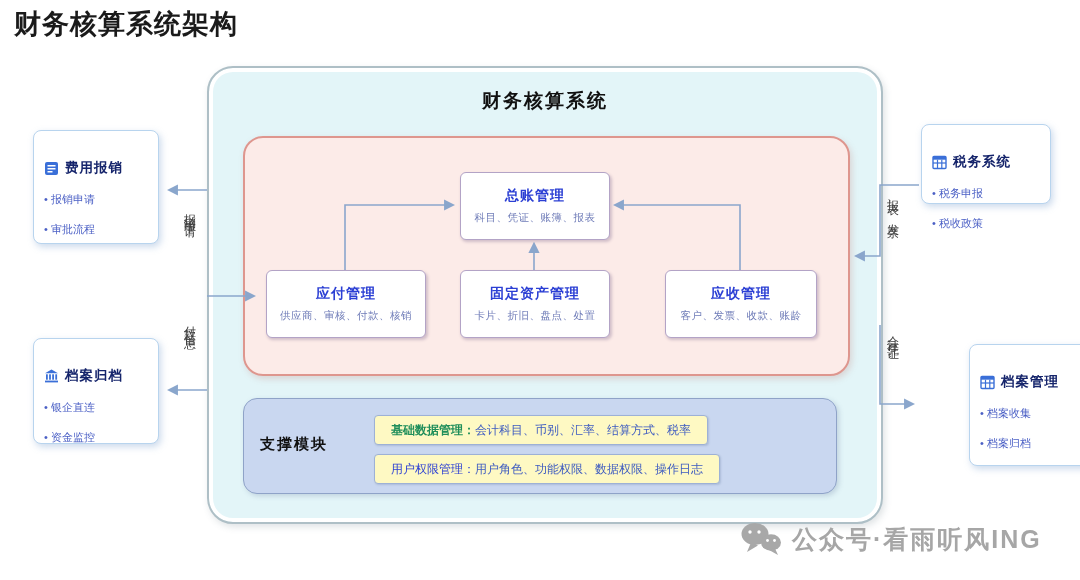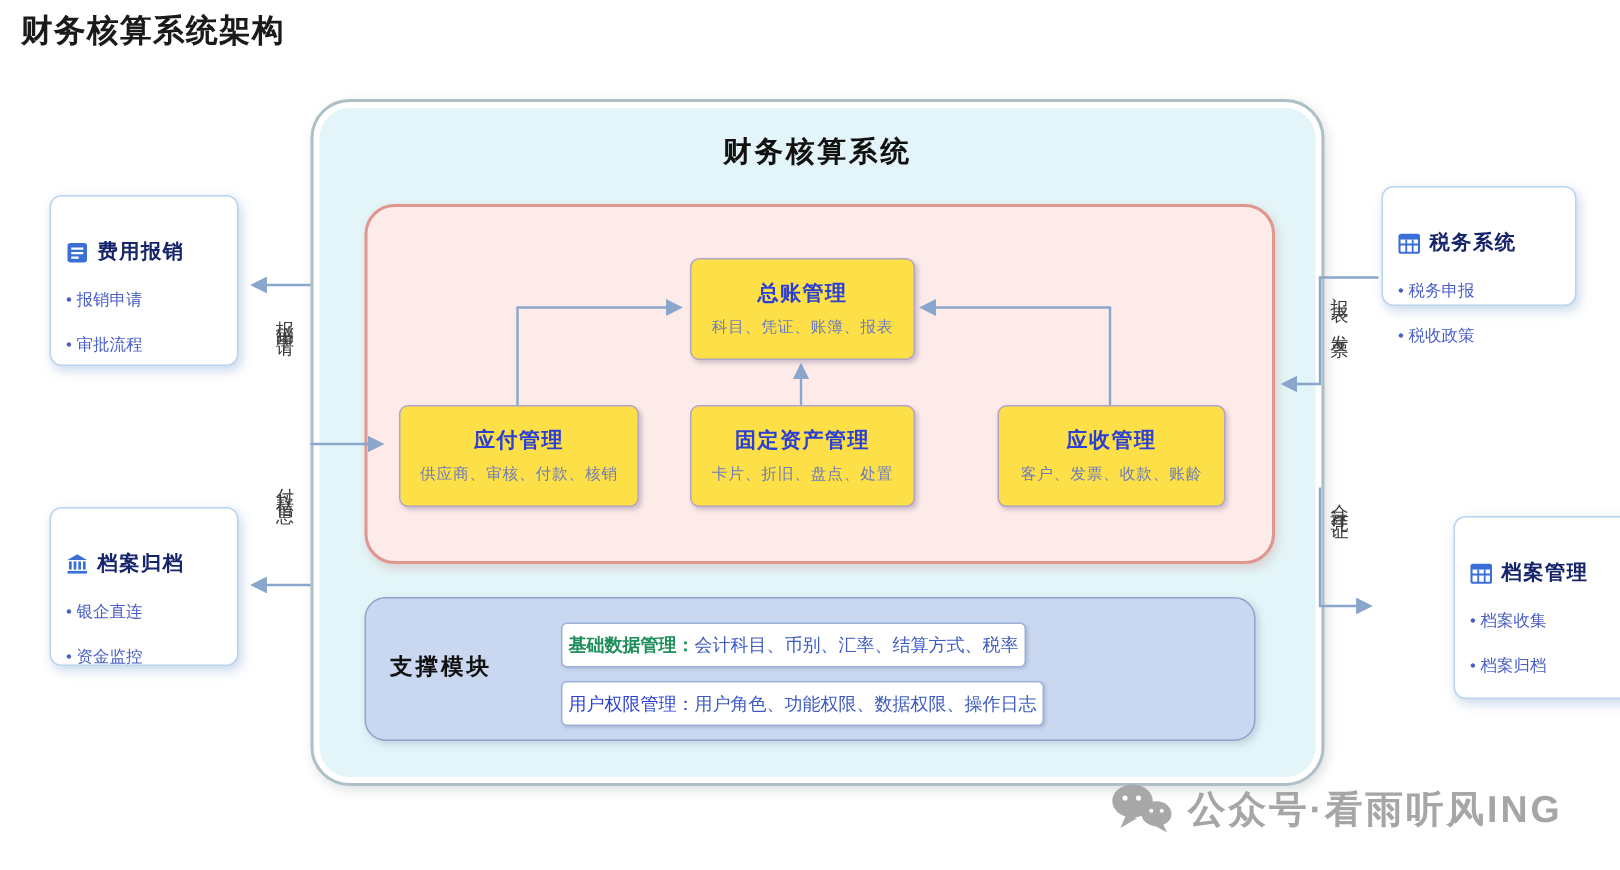--- a/index.html
+++ b/index.html
@@ -5,21 +5,21 @@
   html,body{margin:0;padding:0;}
   body{
     width:1080px;height:580px;position:relative;overflow:hidden;
     background:#ffffff;
     font-family:"Liberation Sans", sans-serif;
   }
   .abs{position:absolute;}
 
   
   .page-title{
-    left:14px;top:6px;font-size:21px;font-weight:bold;color:#1a1a1a;
+    left:14px;top:6px;font-size:27px;font-weight:bold;color:#1a1a1a;
     font-family:"Liberation Sans", sans-serif;letter-spacing:1px;
   }
 
   
   .main-box{
     left:207px;top:66px;width:672px;height:454px;
     background:#e3f5f8;border:2px solid #aebfc6;border-radius:26px;
     box-shadow: inset 0 0 0 4px #ffffff, 2px 3px 7px rgba(80,100,110,0.18);
   }
   .main-title{
@@ -31,21 +31,21 @@
   
   .core-box{
     left:34px;top:68px;width:603px;height:236px;
     background:#fcebe8;border:2px solid #de968e;border-radius:20px;
     box-shadow:2px 3px 6px rgba(190,120,110,0.25);
   }
 
   
   .module{
     display:flex;flex-direction:column;align-items:center;justify-content:center;gap:6px;
-    background:#fde047;border:1px solid #b3a3c6;border-radius:6px;
+    background:#ffffff;border:1px solid #b3a3c6;border-radius:6px;
     box-shadow:1.5px 2px 3px rgba(110,85,130,0.3);
   }
   .module-title{
     font-family:"Liberation Serif", serif;
     font-size:14px;font-weight:bold;color:#2b3fd4;letter-spacing:1px;white-space:nowrap;
   }
   .module-sub{
     font-size:10.5px;color:#6f7cb8;white-space:nowrap;letter-spacing:0.5px;
   }
   .m-gl{left:215px;top:34px;width:148px;height:66px;}
@@ -58,22 +58,22 @@
     left:34px;top:330px;width:592px;height:94px;
     background:#c9d7f0;border:1px solid #8fa3c8;border-radius:14px;
     box-shadow:2px 2px 5px rgba(90,110,150,0.25);
   }
   .support-title{
     left:16px;top:36px;
     font-family:"Liberation Serif", serif;
     font-size:15px;font-weight:bold;color:#111;letter-spacing:2px;white-space:nowrap;
   }
   .support-row{
-    background:#ffffff;border:1px solid #9db1d6;border-radius:4px;
-    height:28px;line-height:28px;padding:0 4px;white-space:nowrap;
+    background:#fef9c3;border:1px solid #9db1d6;border-radius:4px;
+    height:28px;line-height:28px;padding:0 16px;white-space:nowrap;
     font-size:12px;box-shadow:1px 1px 2px rgba(90,110,150,0.25);text-align:center;
   }
   .sr-1{left:130px;top:16px;}
   .sr-2{left:130px;top:55px;}
   .label-green{color:#1e8e5a;font-weight:bold;}
   .label-blue{color:#2b3fd4;font-weight:normal;}
   .support-row .row-text{color:#3d5bc0;}
 
   
   .side-box{

